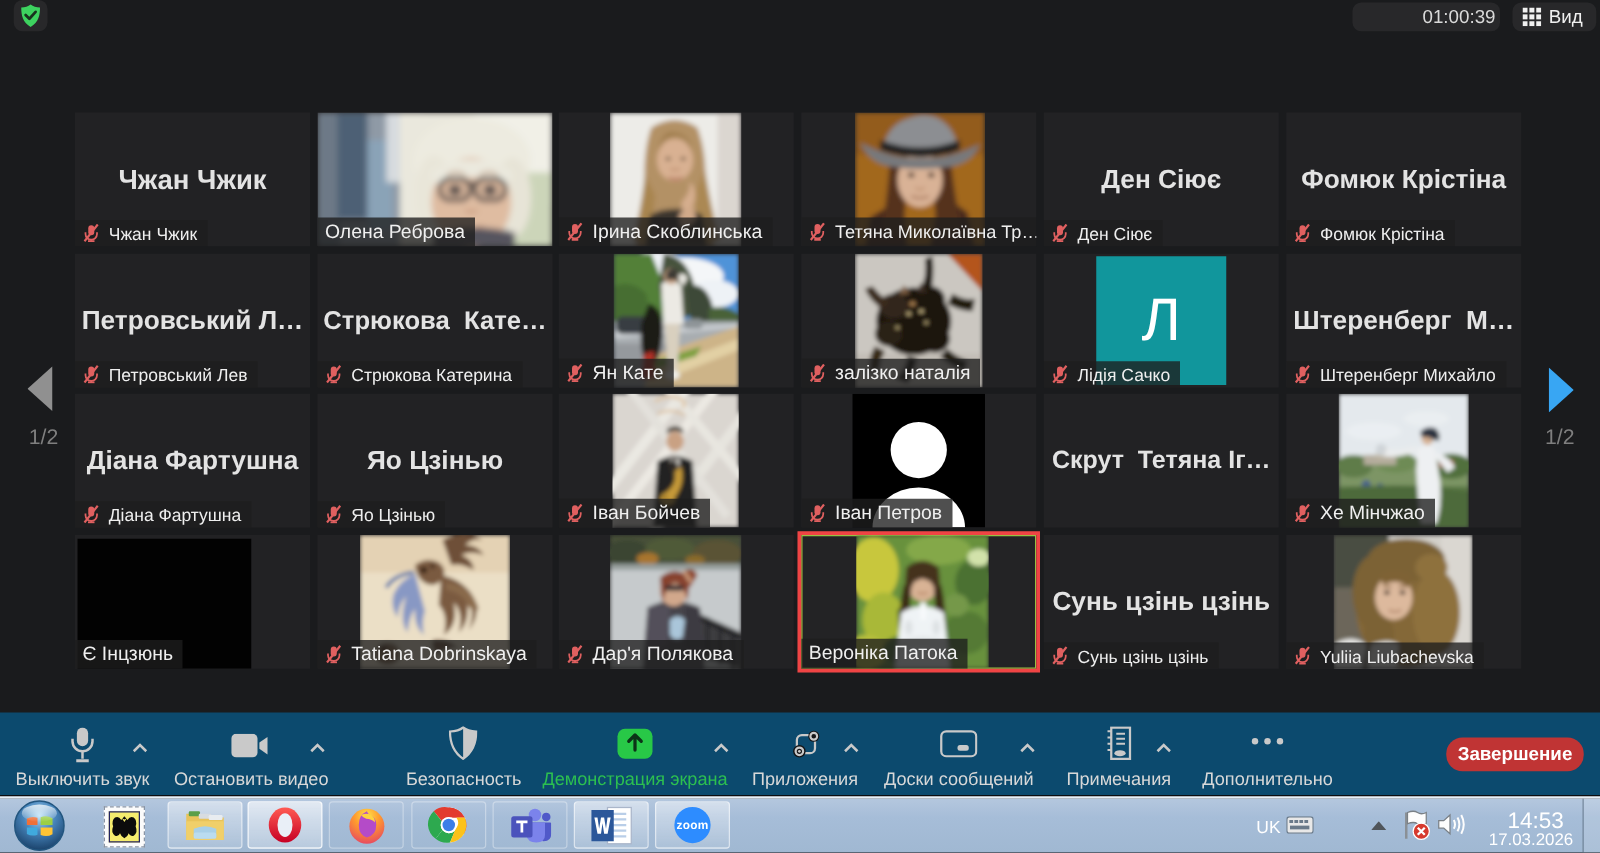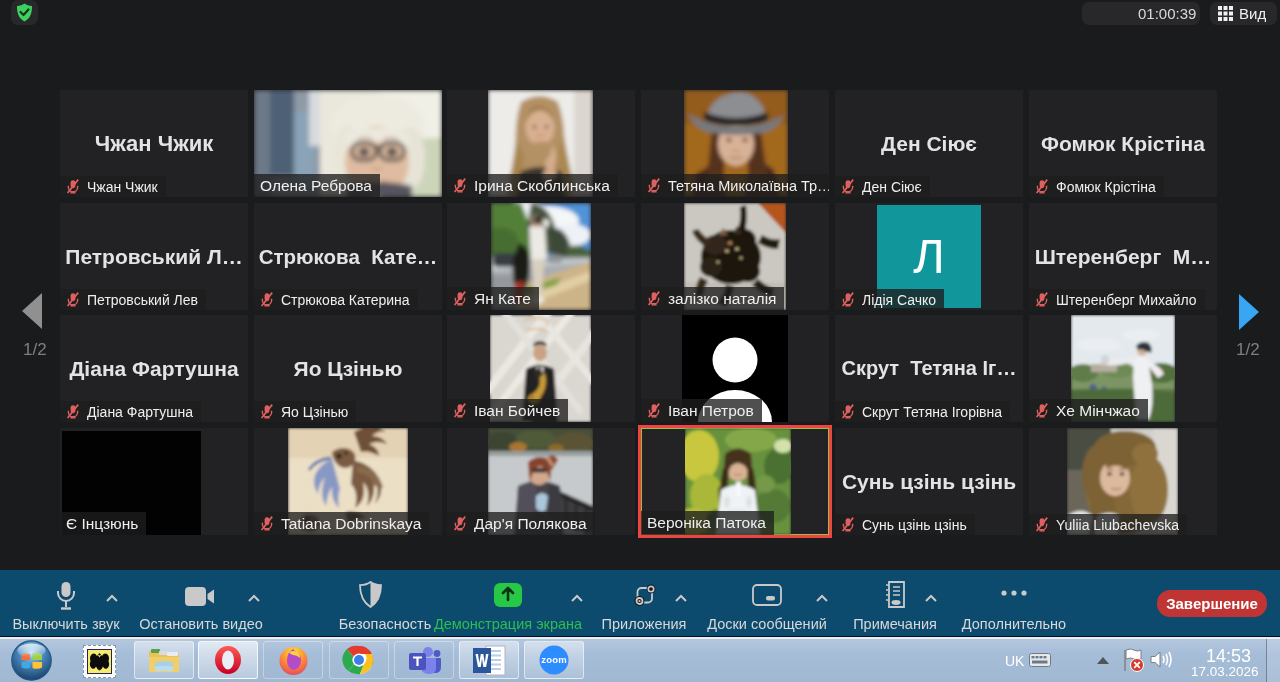--- a/index.html
+++ b/index.html
@@ -444,30 +444,20 @@
             <path d="M2.4 6.8 v1.4 a4.6 4.6 0 0 0 9.2 0 v-1.4" stroke="#e06060" stroke-width="1.4" fill="none"></path>
             <line x1="7" y1="12.6" x2="7" y2="13.6" stroke="#e06060" stroke-width="1.4"></line>
             <line x1="4.4" y1="13.8" x2="9.6" y2="13.8" stroke="#e06060" stroke-width="1.4"></line>
             <line x1="12.2" y1="0.6" x2="1.6" y2="14" stroke="#e06060" stroke-width="1.7"></line>
           </svg>
           <span>Іван Петров</span>
         </div>
       </div>
 <div class="tile" style="left:835px; top:315px;">
         <div class="tname" style="font-size:20px;">Скрут  Тетяна Іг…</div>
-        <div class="lbl">
-          <svg class="mic" width="14" height="15" viewBox="0 0 14 15">
-            <rect x="4.6" y="1.2" width="4.8" height="8" rx="2.4" fill="#e06060"></rect>
-            <path d="M2.4 6.8 v1.4 a4.6 4.6 0 0 0 9.2 0 v-1.4" stroke="#e06060" stroke-width="1.4" fill="none"></path>
-            <line x1="7" y1="12.6" x2="7" y2="13.6" stroke="#e06060" stroke-width="1.4"></line>
-            <line x1="4.4" y1="13.8" x2="9.6" y2="13.8" stroke="#e06060" stroke-width="1.4"></line>
-            <line x1="12.2" y1="0.6" x2="1.6" y2="14" stroke="#e06060" stroke-width="1.7"></line>
-          </svg>
-          <span>Скрут Тетяна Ігорівна</span>
-        </div>
       </div>
 <div class="tile" style="left:1029px; top:315px;">
         <svg class="photo" style="left:42px;" width="104" height="107" viewBox="0 0 104 107">
           <defs>
             <filter id="fhe" x="-15%" y="-15%" width="130%" height="130%">
               <feGaussianBlur stdDeviation="1.8"></feGaussianBlur>
             </filter>
           </defs>
           <g filter="url(#fhe)">
             <rect width="104" height="107" fill="#e4e9ed"></rect>
@@ -697,21 +687,21 @@
     </svg>
     <svg class="caret" style="left:247px; top:22px;" viewBox="0 0 14 14">
         <path d="M2 9 L7 4 L12 9" stroke="#c9c9c9" stroke-width="2" fill="none"></path>
       </svg>
     <div class="tlab" style="left:201px;">Остановить видео</div>
 
     <svg class="abs" style="left:359px; top:11px;" width="23" height="27" viewBox="0 0 23 27">
       <path d="M11.5 1 C14 3 17.5 4 22 4.2 C22 12 20.5 20 11.5 26 C2.5 20 1 12 1 4.2 C5.5 4 9 3 11.5 1 Z" fill="none" stroke="#c9c9c9" stroke-width="1.8"></path>
       <path d="M11.5 1 C14 3 17.5 4 22 4.2 C22 12 20.5 20 11.5 26 L11.5 1Z" fill="#c9c9c9"></path>
     </svg>
-    <div class="tlab" style="left:385px;">Безопасность</div>
+    <div class="tlab" style="left:371px;">Безопасность</div>
 
     <div class="abs" style="left:494px; top:13px; width:28px; height:24px; background:#28c847; border-radius:6px;">
       <svg width="28" height="24" viewBox="0 0 28 24">
           <path d="M14 5 L14 17 M14 5 L9 10 M14 5 L19 10" stroke="#0c3317" stroke-width="2.6" fill="none" stroke-linecap="round" stroke-linejoin="round"></path>
         </svg>
     </div>
     <svg class="caret" style="left:570px; top:22px;" viewBox="0 0 14 14">
         <path d="M2 9 L7 4 L12 9" stroke="#c9c9c9" stroke-width="2" fill="none"></path>
       </svg>
     <div class="tlab" style="left:508px; color:#2cbf50;">Демонстрация экрана</div>

